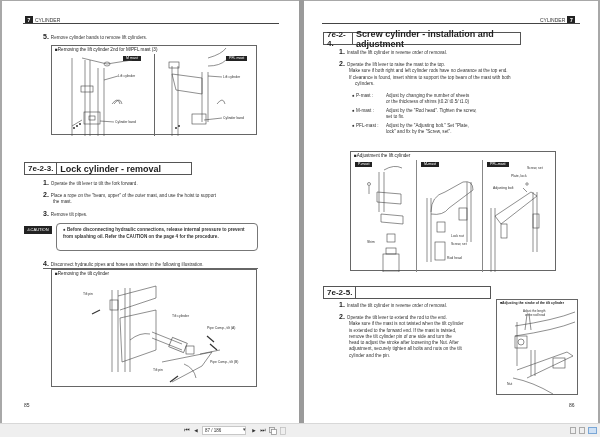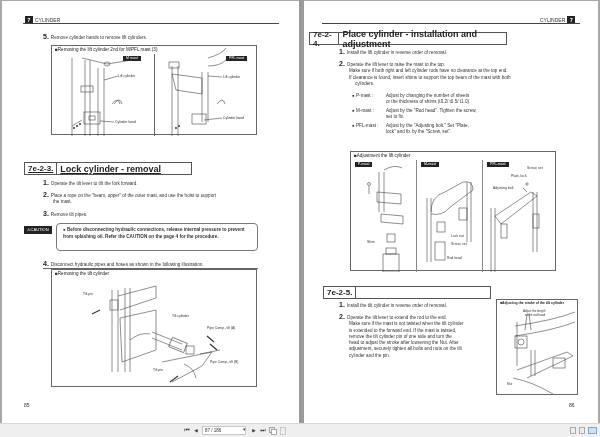--- a/index.html
+++ b/index.html
@@ -100,21 +100,21 @@
           <circle cx="124" cy="82" r="1"></circle>
             <circle cx="127" cy="80" r="1"></circle>
         </g>
       </svg>
       <div class="lbl" style="left:66px; top:28px;">Lift cylinder</div>
       <div class="lbl" style="left:63px; top:74px;">Cylinder band</div>
       <div class="lbl" style="left:171px; top:29px;">Lift cylinder</div>
       <div class="lbl" style="left:171px; top:70px;">Cylinder band</div>
     </div>
 
-    <div class="sec-title" style="left:22px; top:161px; width:168px;text-decoration:underline;">
+    <div class="sec-title" style="left:22px; top:161px; width:168px;">
       <span class="no">7e-2-3.</span>
       <span class="tx">Lock cylinder - removal</span>
     </div>
 
     <div class="step" style="left:41px; top:179px;">
       <span class="num">1.</span><span>Operate the tilt lever to tilt the fork forward.</span>
     </div>
     <div class="step" style="left:41px; top:191px; width:220px;">
       <span class="num">2.</span><span>Place a rope on the "beam, upper" of the outer mast, and use the hoist to support</span>
       <span class="cont">the mast.</span>
@@ -169,23 +169,23 @@
 
   <div class="sepbar"></div>
 
   <div class="page right">
     <div class="hdr" style="left:236px;">
       <span style="margin-right:2px;">CYLINDER</span>
       <span class="chip">7</span>
     </div>
     <div class="hdr-line" style="left:18px; width:258px;"></div>
 
-    <div class="sec-title" style="left:5px; top:31px; width:198px;">
+    <div class="sec-title" style="left:19px; top:31px; width:198px;">
       <span class="no">7e-2-4.</span>
-      <span class="tx">Place cylinder - installation and adjustment</span>
+      <span class="tx">Screw cylinder - installation and adjustment</span>
     </div>
 
     <div class="step" style="left:35px; top:48px;">
       <span class="num">1.</span><span>Install the lift cylinder in reverse order of removal.</span>
     </div>
     <div class="step" style="left:35px; top:60px; width:230px;">
       <span class="num">2.</span><span>Operate the lift lever to raise the mast to the top.</span>
       <span class="cont">Make sure if both right and left cylinder rods have no clearance at the top end.</span>
       <span class="cont">If clearance is found, insert shims to support the top beam of the mast with both</span>
       <span class="cont" style="padding-left:16px;">cylinders.</span>

